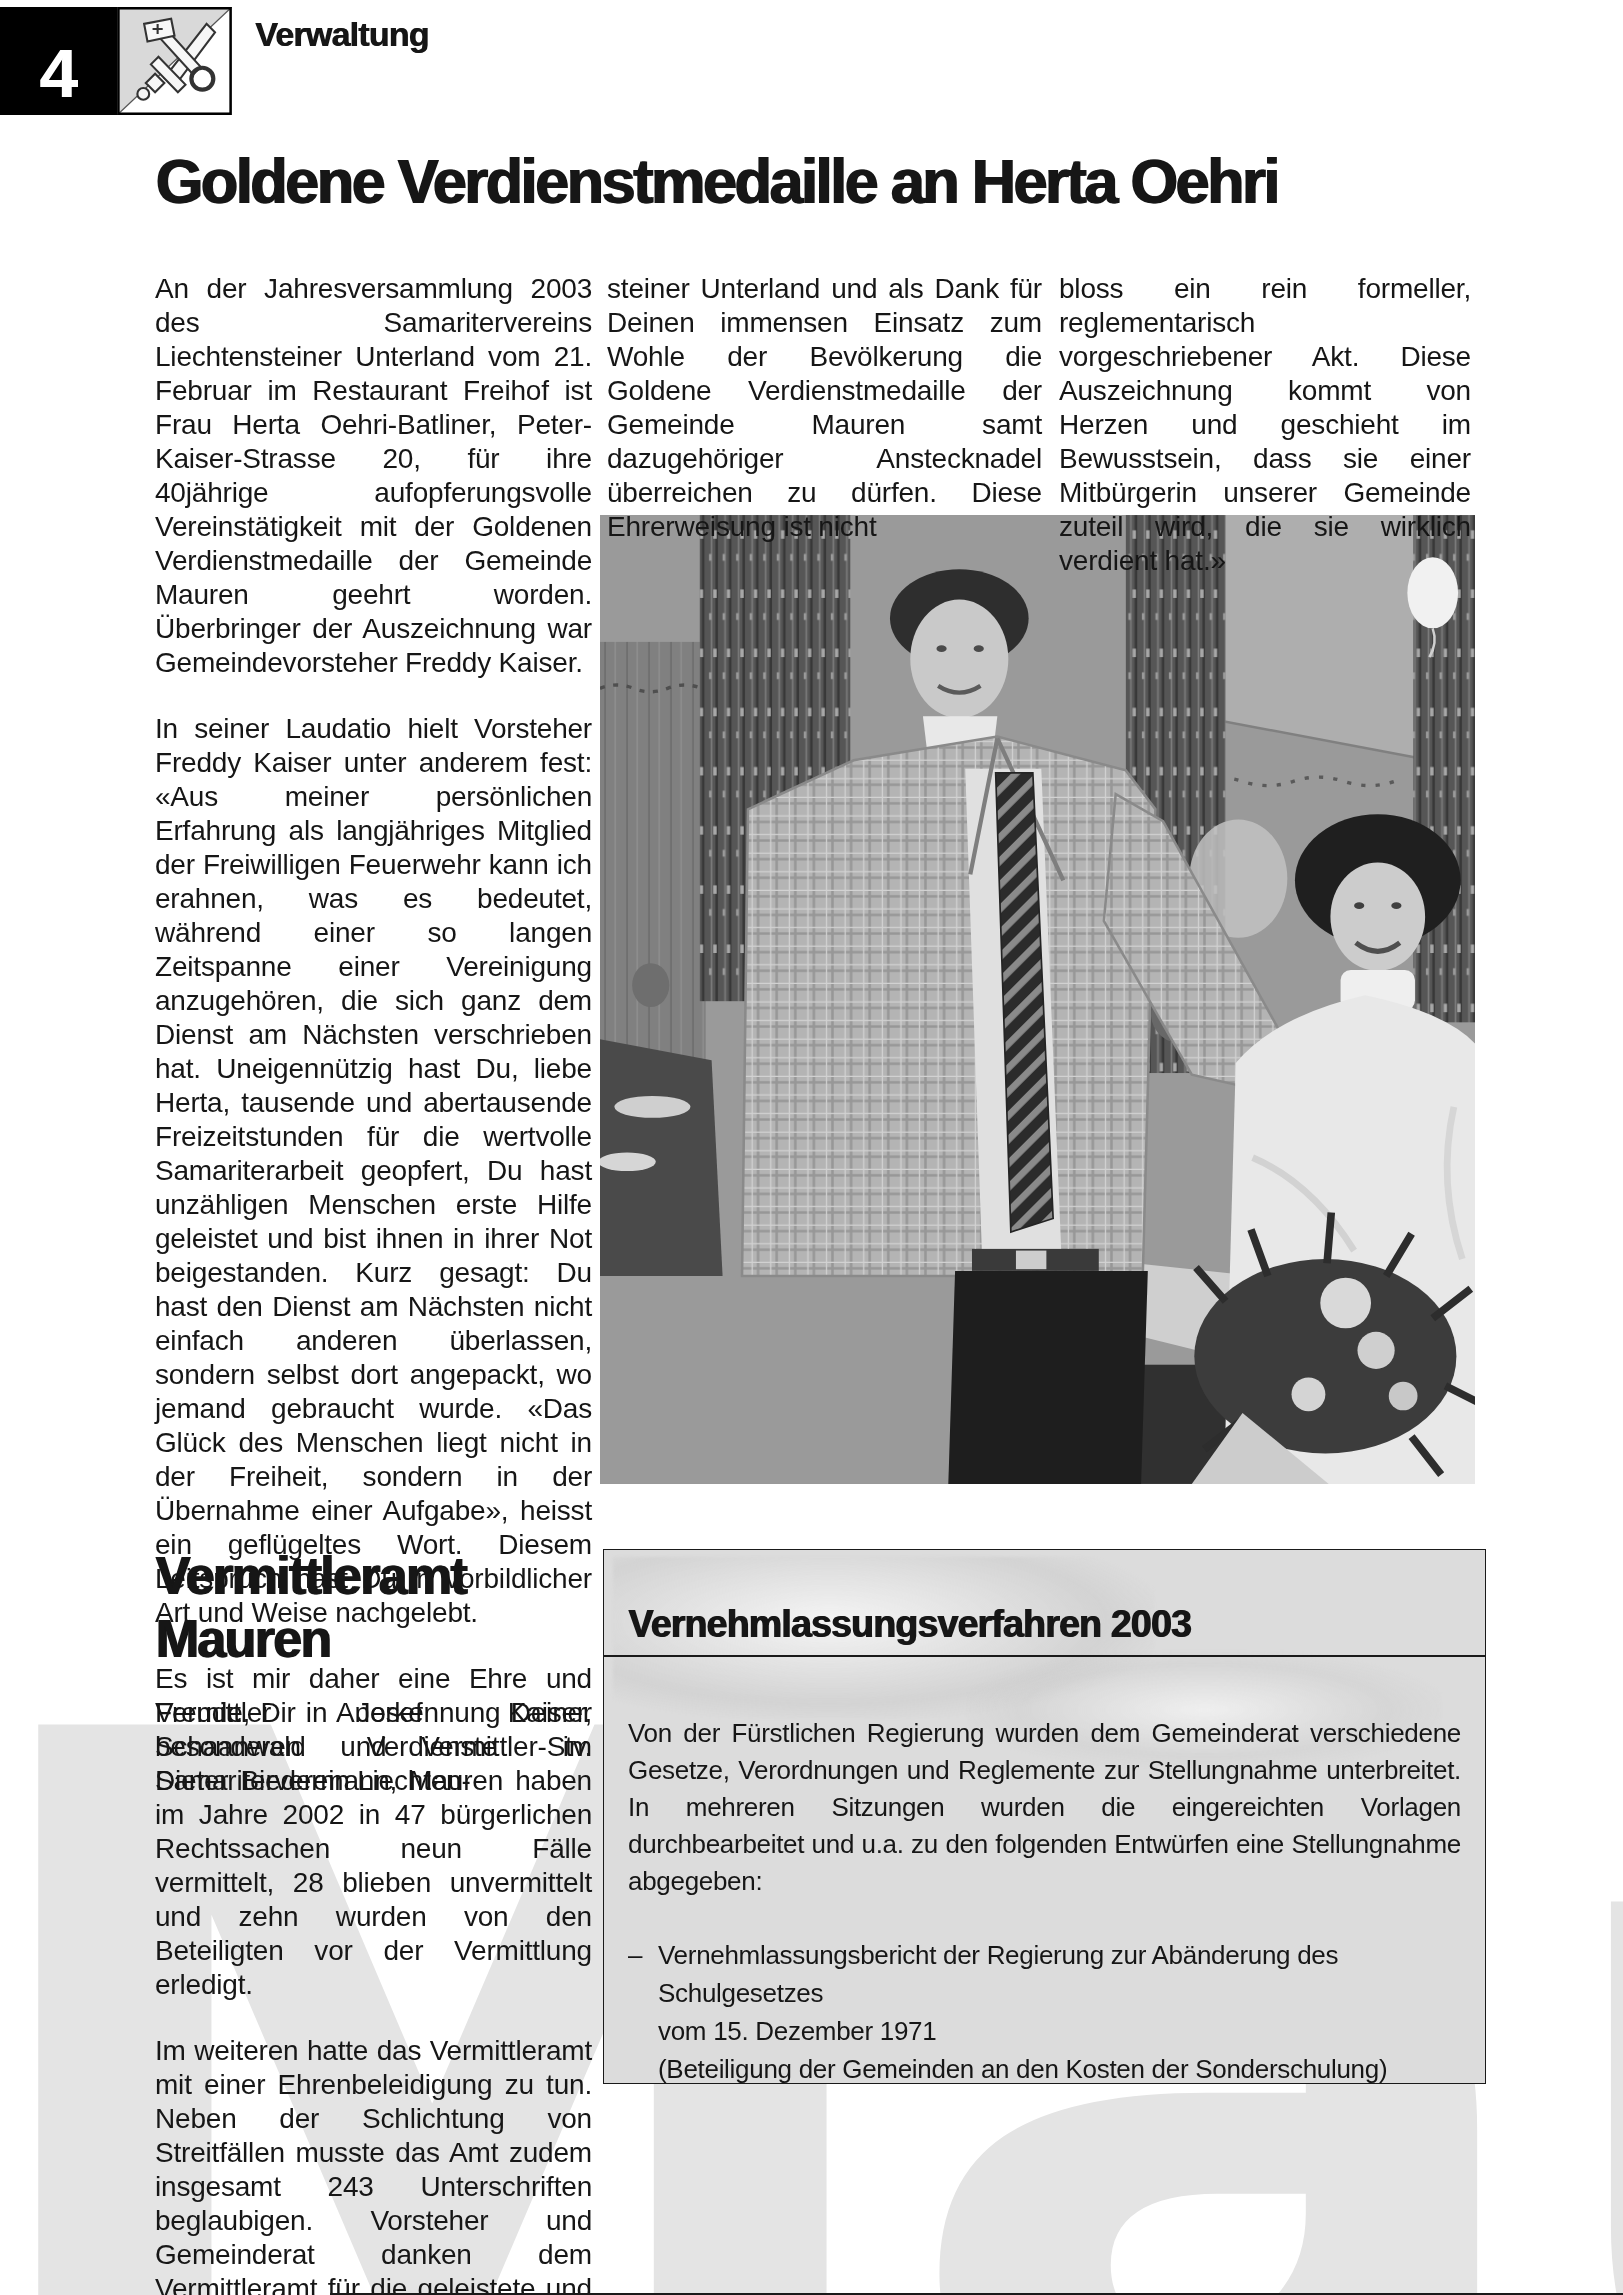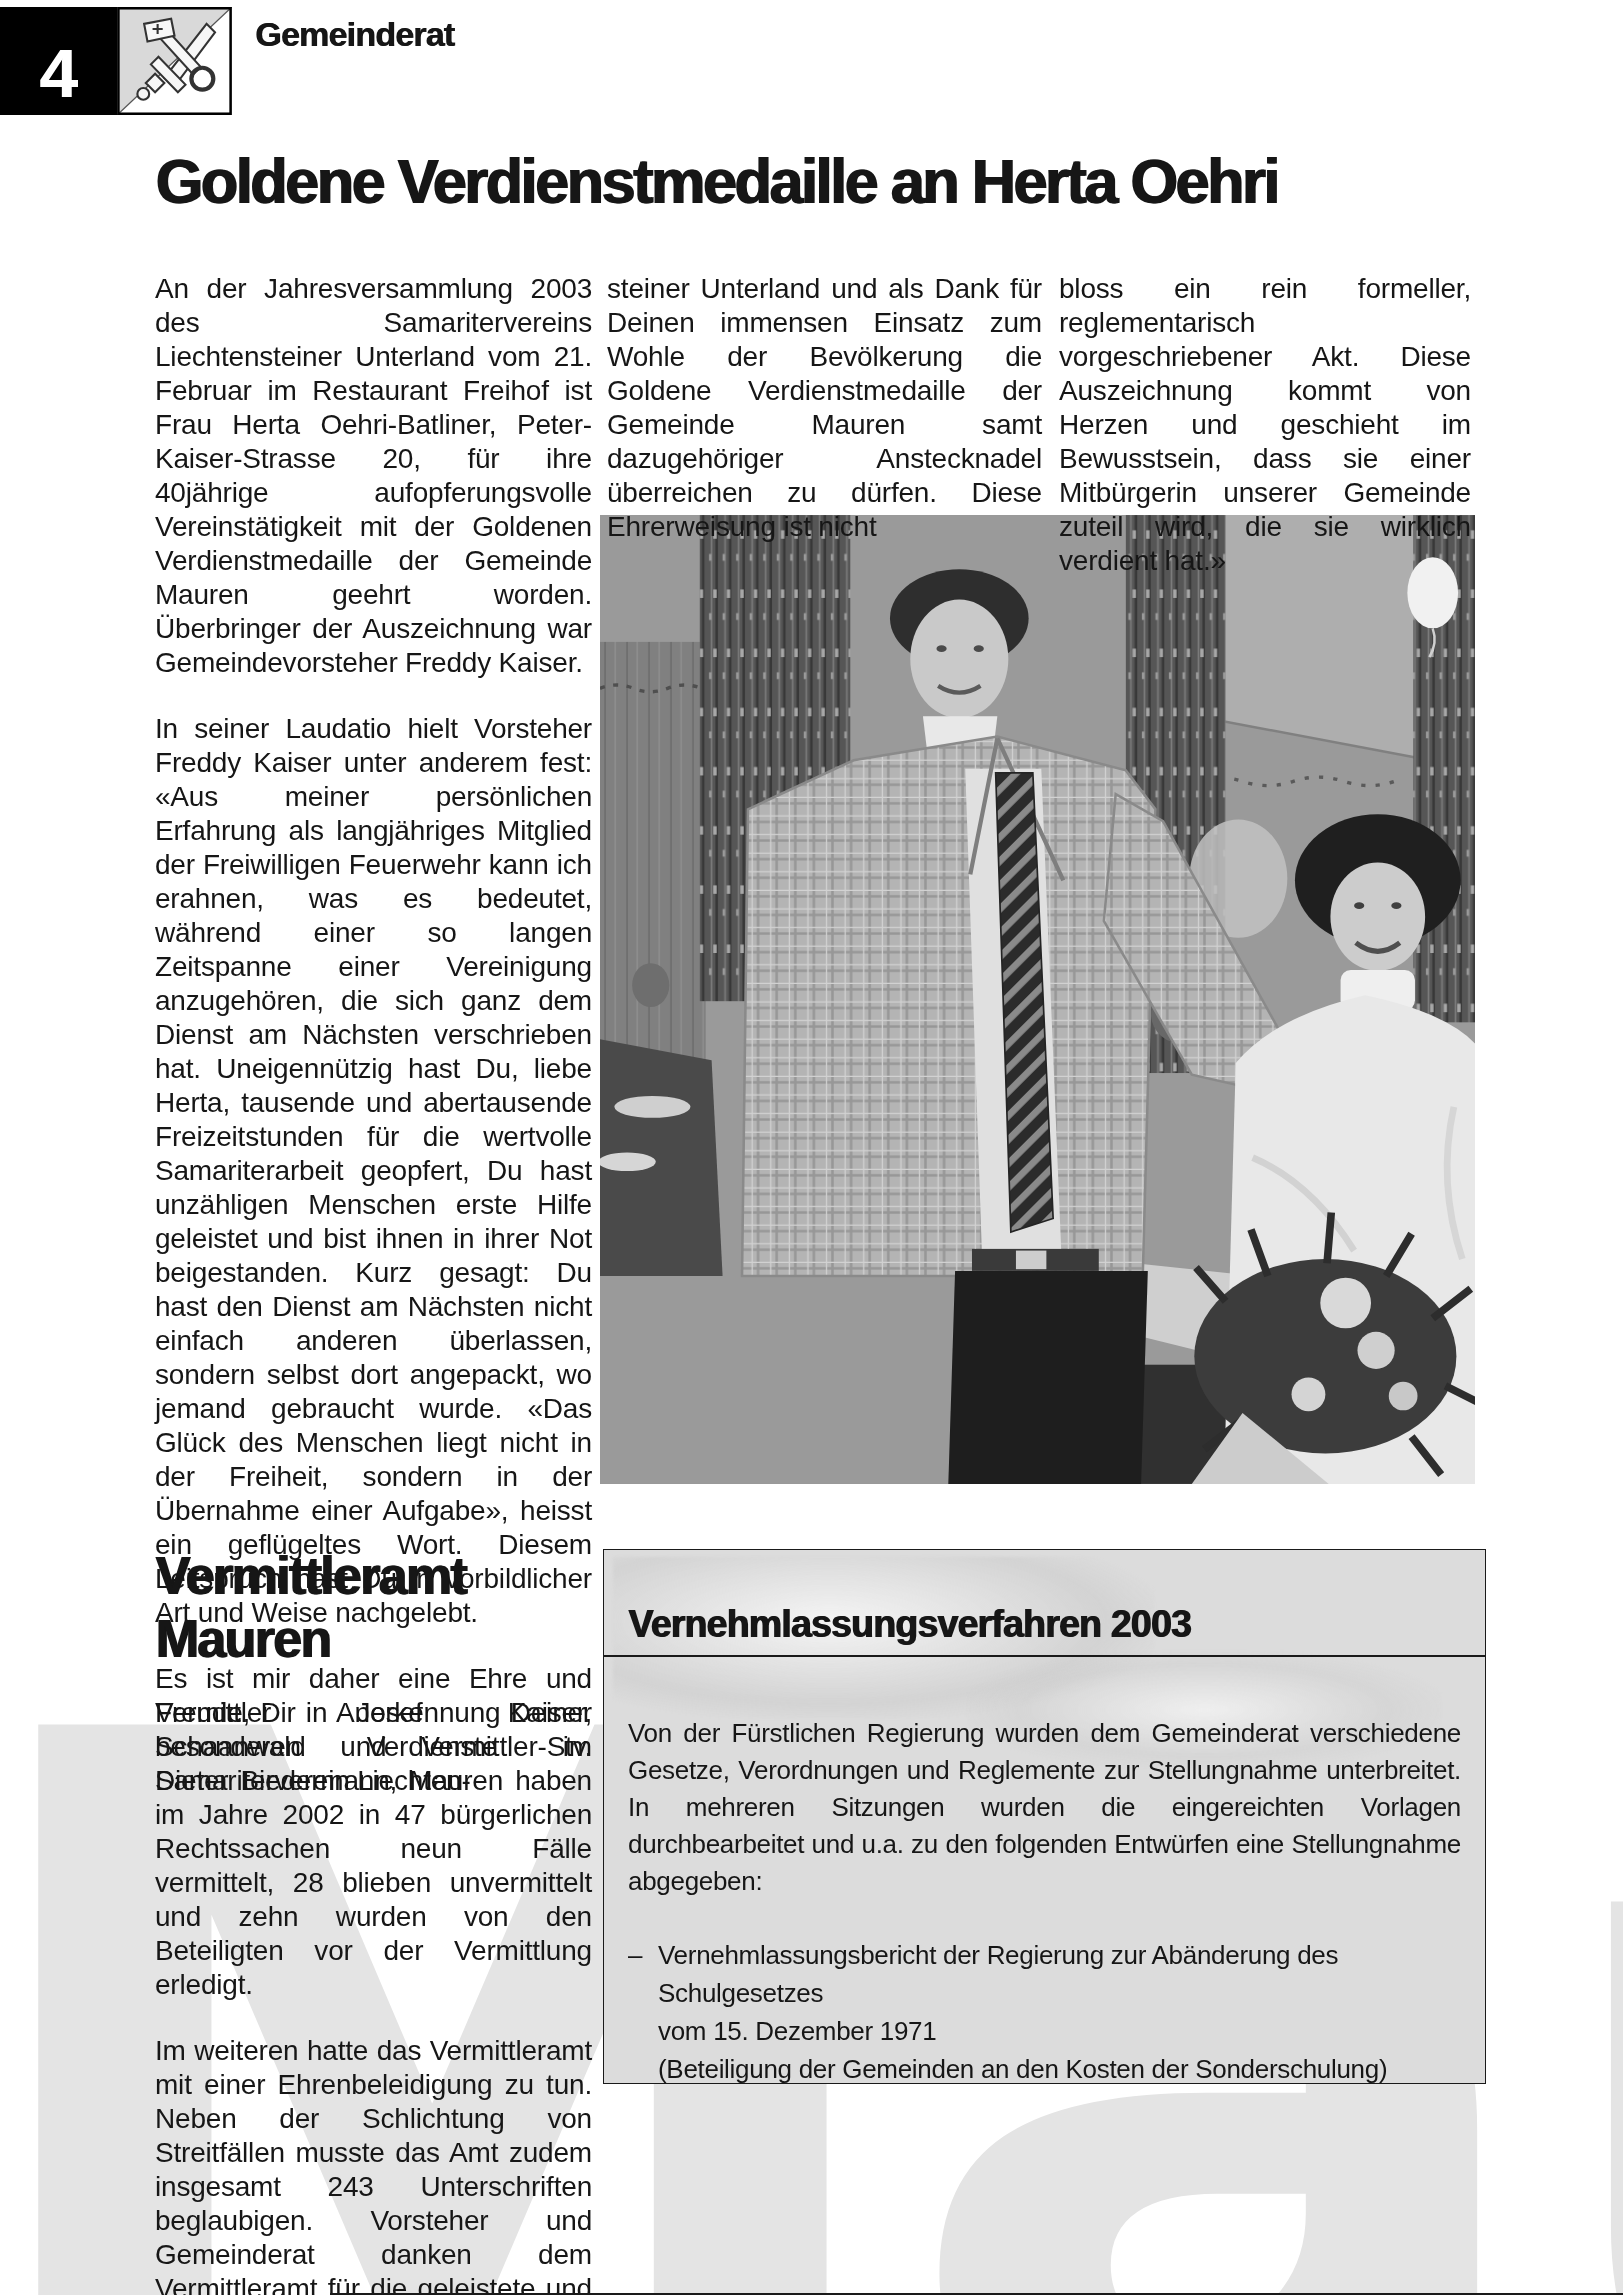--- a/index.html
+++ b/index.html
@@ -113,21 +113,21 @@
       <circle cx="31" cy="103" r="7" fill="#f7f7f7" stroke="#333" stroke-width="2.5"></circle>
 
       <polygon points="50,36 59,27 99,71 90,80" fill="#f7f7f7" stroke="#333" stroke-width="2.5"></polygon>
       <circle cx="101" cy="85" r="13" fill="none" stroke="#333" stroke-width="5"></circle>
 
       <polygon points="32,20 64,14 68,34 36,41" fill="#f7f7f7" stroke="#333" stroke-width="2.5"></polygon>
       <path d="M48,20 l0,12 M42,26 l12,0" stroke="#333" stroke-width="2.5" fill="none"></path>
       <rect x="1.5" y="1.5" width="133" height="125" fill="none" stroke="#000" stroke-width="3"></rect>
     </svg>
   </div>
-  <div class="section-label">Gemeinderat</div>
+  <div class="section-label">Verwaltung</div>
 </div>
 
 <div class="headline">Goldene Verdienstmedaille an Herta Oehri</div>
 
 <div class="col col-1">
   <p>An der Jahresversammlung 2003 des Samaritervereins Liechtensteiner Unterland vom 21. Februar im Restaurant Freihof ist Frau Herta Oehri-Batliner, Peter-Kaiser-Strasse 20, für ihre 40jährige aufopferungsvolle Vereinstätigkeit mit der Goldenen Verdienstmedaille der Gemeinde Mauren geehrt worden. Überbringer der Auszeichnung war Gemeindevorsteher Freddy Kaiser.</p>
   <p>In seiner Laudatio hielt Vorsteher Freddy Kaiser unter anderem fest: «Aus meiner persönlichen Erfahrung als langjähriges Mitglied der Freiwilligen Feuerwehr kann ich erahnen, was es bedeutet, während einer so langen Zeitspanne einer Vereinigung anzugehören, die sich ganz dem Dienst am Nächsten verschrieben hat. Uneigennützig hast Du, liebe Herta, tausende und abertausende Freizeitstunden für die wertvolle Samariterarbeit geopfert, Du hast unzähligen Menschen erste Hilfe geleistet und bist ihnen in ihrer Not beigestanden. Kurz gesagt: Du hast den Dienst am Nächsten nicht einfach anderen überlassen, sondern selbst dort angepackt, wo jemand gebraucht wurde. «Das Glück des Menschen liegt nicht in der Freiheit, sondern in der Übernahme einer Aufgabe», heisst ein geflügeltes Wort. Diesem Leitspruch hast Du in vorbildlicher Art und Weise nachgelebt.</p>
   <p>Es ist mir daher eine Ehre und Freude, Dir in Anerkennung Deiner besonderen Verdienste im Samariterverein Liechten-</p>
 </div>
 <div class="col col-2">

